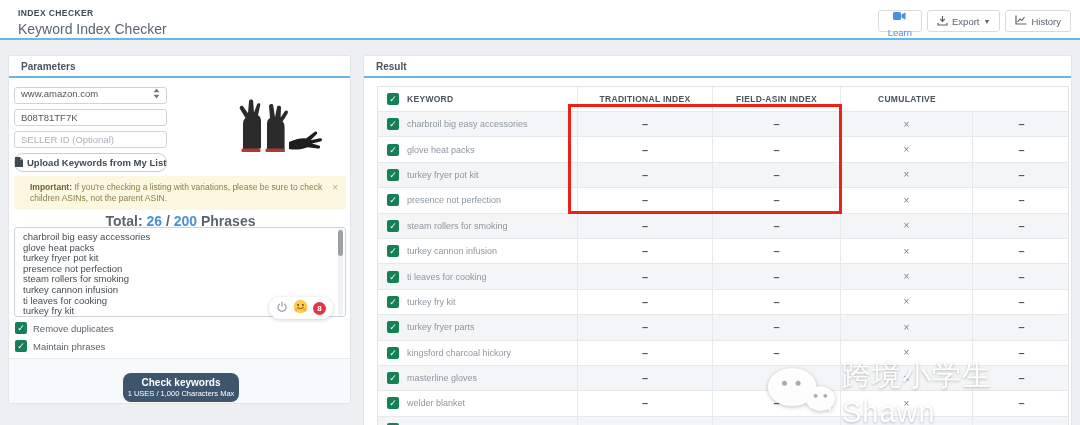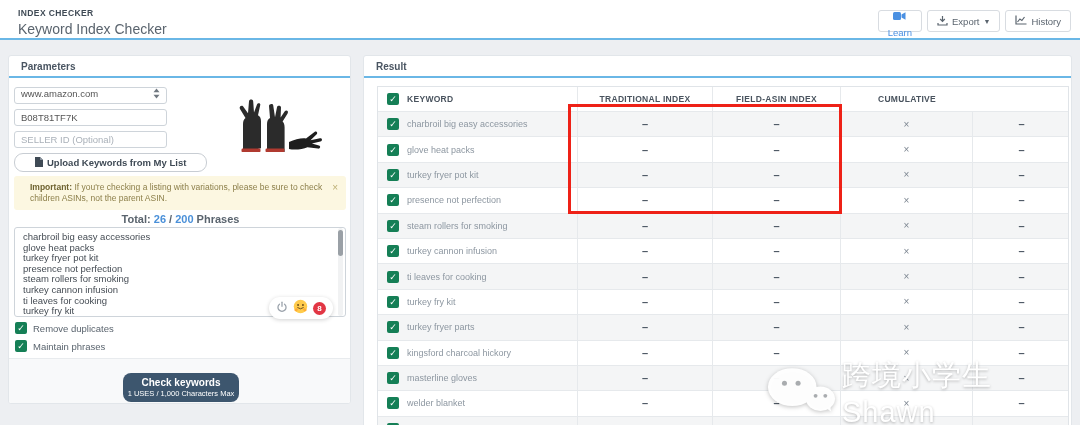--- a/index.html
+++ b/index.html
@@ -31,32 +31,32 @@
   
   .field { position:absolute; left:5px; width:153px; height:17px;
     border:1px solid #ced4da; border-radius:3px; background:#fff;
     font-size:9.5px; color:#555; padding:0 6px;
     font-family:"Liberation Sans", sans-serif; }
   .select-box { top:31px; display:flex; align-items:flex-start; justify-content:space-between; cursor:pointer; }
   .asin-input { top:53px; }
   .seller-input { top:75px; }
   .field::placeholder { color:#aab1b9; }
   .upload-btn { position:absolute; left:5px; top:97px; height:19px;
-    display:flex; align-items:center; gap:4px; padding:0 20px;
+    display:flex; align-items:center; gap:4px; padding:0 0;
     background:#fff; border:1px solid #c8cdd3; border-radius:9px;
     font-size:9.5px; font-weight:700; color:#3f4a55; cursor:pointer; }
   .product-img { position:absolute; left:212px; top:32px; }
   .warning { position:absolute; left:5px; top:120px; width:332px;
     background:#fcf7e1; border-radius:3px; padding:6px 22px 6px 16px;
     font-size:8.5px; line-height:11px; color:#8c7f4a; }
   .warning b { color:#6f6330; }
   .warning-close { position:absolute; right:8px; top:8px; color:#bdb075;
     font-size:10px; cursor:pointer; line-height:8px; }
   .total-line { position:absolute; left:0; top:157px; width:343px;
-    text-align:center; font-size:11px; color:#5a646e; font-weight:700; }
+    text-align:center; font-size:14px; color:#5a646e; font-weight:700; }
   .total-line .num { color:#4a90d9; font-weight:700; }
   .kw-area { position:absolute; left:5px; top:171px; width:332px; height:90px;
     border:1px solid #ced4da; border-radius:3px; background:#fff;
     font-size:9.5px; line-height:10.6px; color:#454c54;
     padding:4px 14px 4px 8px; white-space:pre; overflow:hidden; }
   .kw-scrollbar { position:absolute; left:329px; top:172px; width:5px; height:88px;
     background:#f1f2f3; border-radius:3px; }
   .kw-thumb { position:absolute; left:0; top:2px; width:5px; height:26px;
     background:#9aa0a6; border-radius:3px; }
   .ext-pill { position:absolute; left:260px; top:241px; height:22px;

